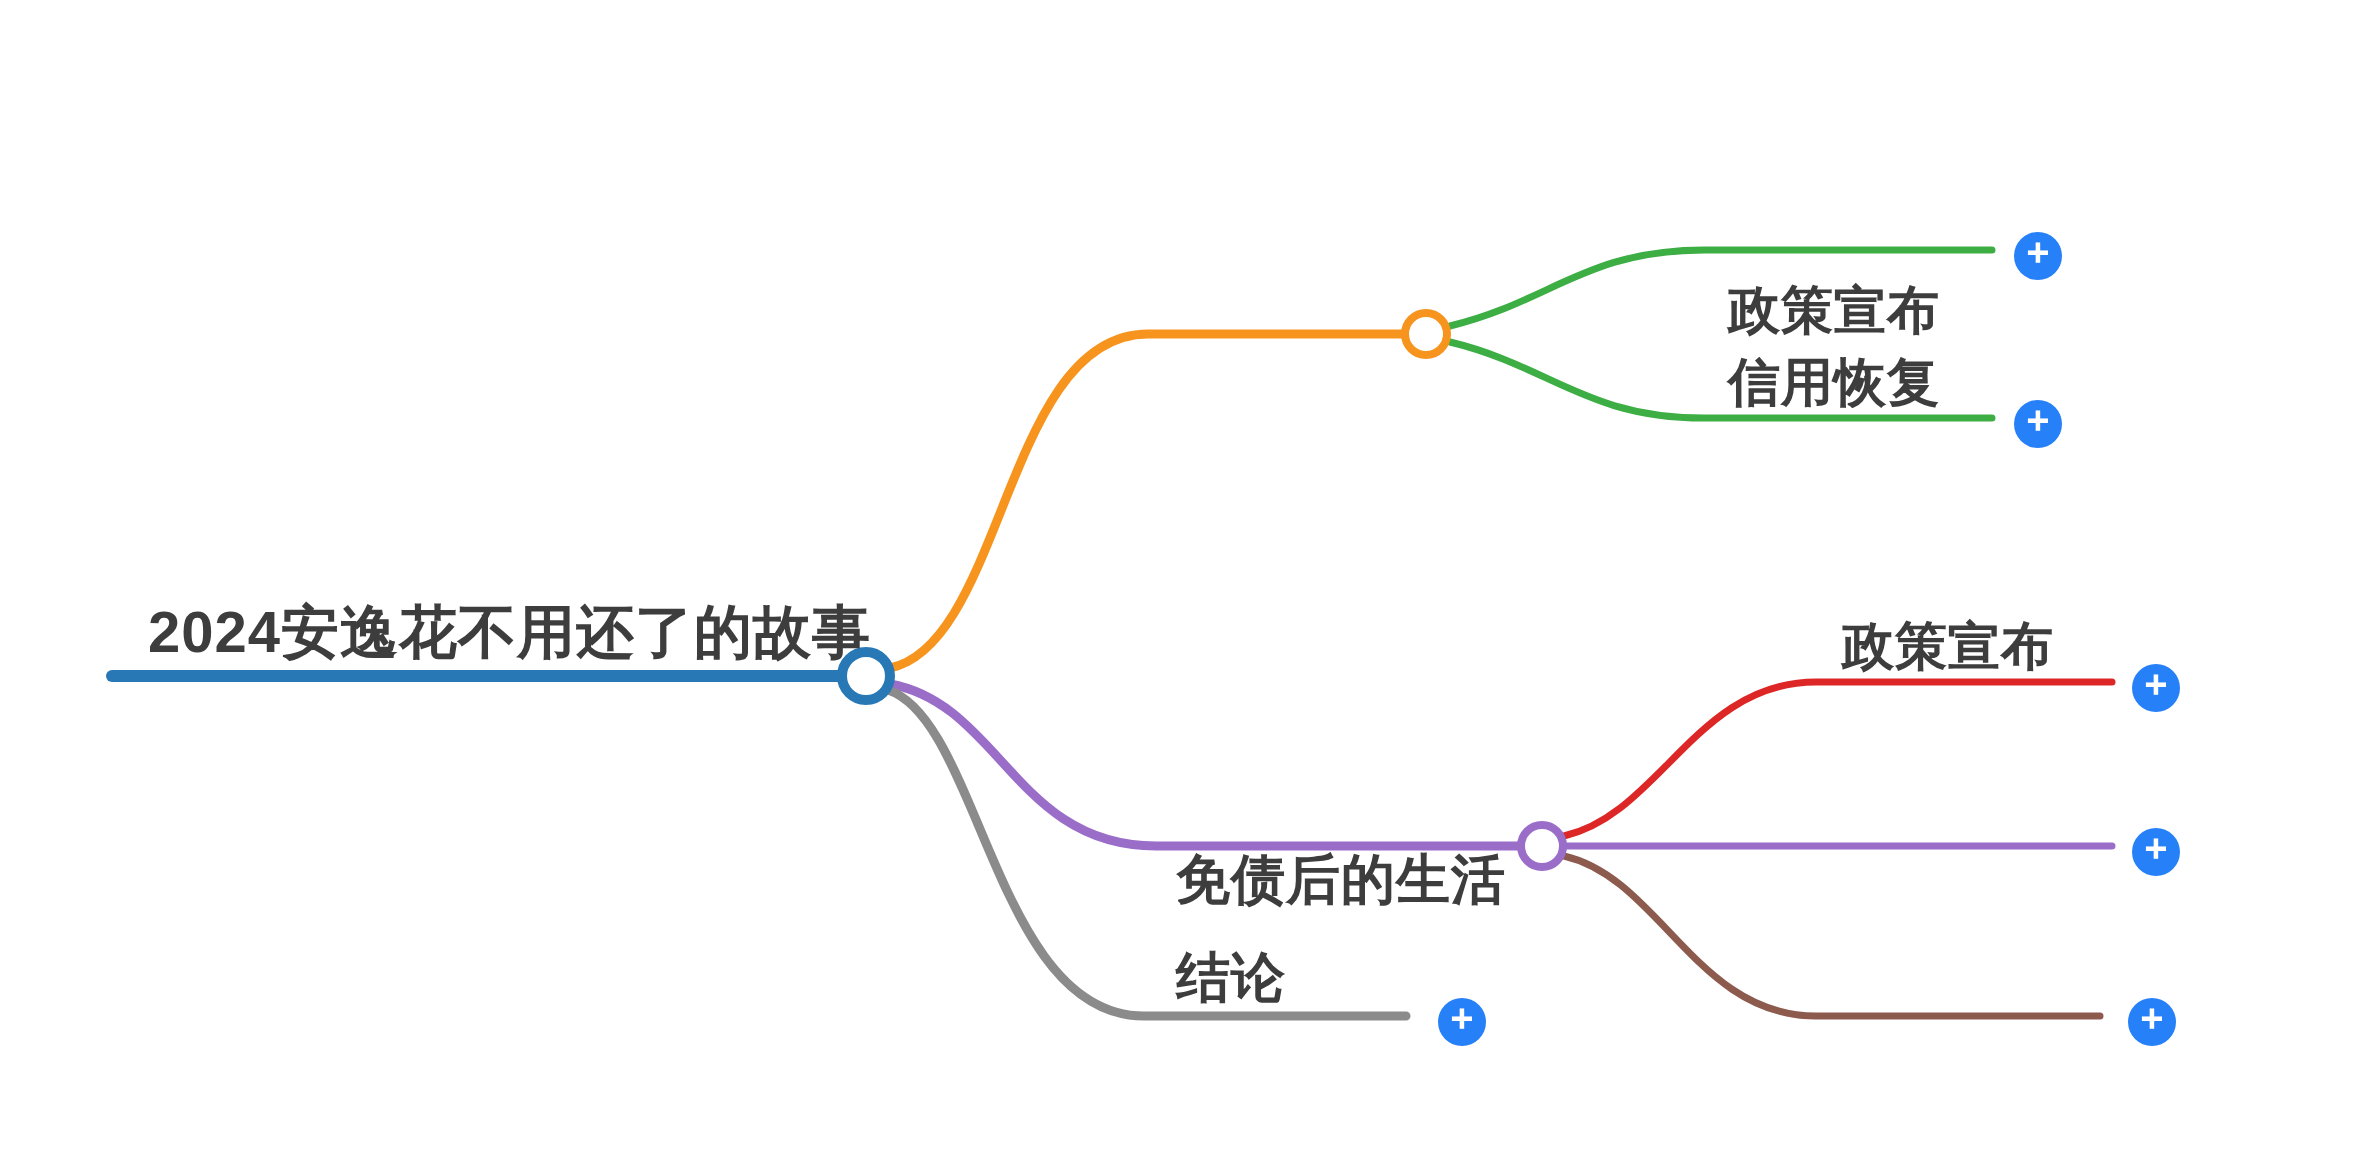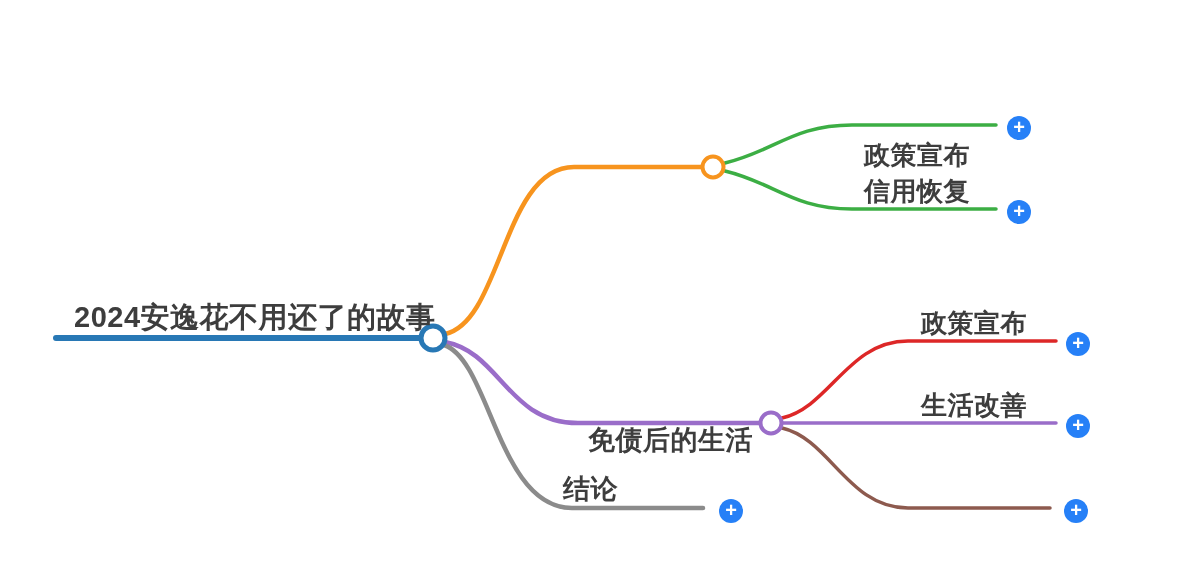--- a/index.html
+++ b/index.html
@@ -85,24 +85,23 @@
 
 
   <div class="node-label label-child" style="left:864px; top:92px;margin-top:48px;">政策宣布</div>
 
   <div class="node-label label-child" style="left:864px; top:176px;">信用恢复</div>
 
   <div class="node-label label-branch" style="left:588px; top:388px;margin-top:36px;">免债后的生活</div>
 
   <div class="node-label label-child" style="left:921px; top:308px;">政策宣布</div>
 
-  <div class="node-label label-child" style="left:921px; top:390px;">生活改善</div>
 
 
-  <div class="node-label label-branch" style="left:563px; top:473px;">结论</div>
+  <div class="node-label label-branch" style="left:588px; top:473px;">结论</div>
 
   <div class="add-btn" style="left: 1007px; top: 116px; background-color: rgb(38, 128, 247);">
     <span class="plus">+</span>
   </div>
 
   <div class="add-btn" style="left: 1007px; top: 200px; background-color: rgb(38, 128, 247);">
     <span class="plus">+</span>
   </div>
 
   <div class="add-btn" style="left: 1066px; top: 332px; background-color: rgb(38, 128, 247);">

